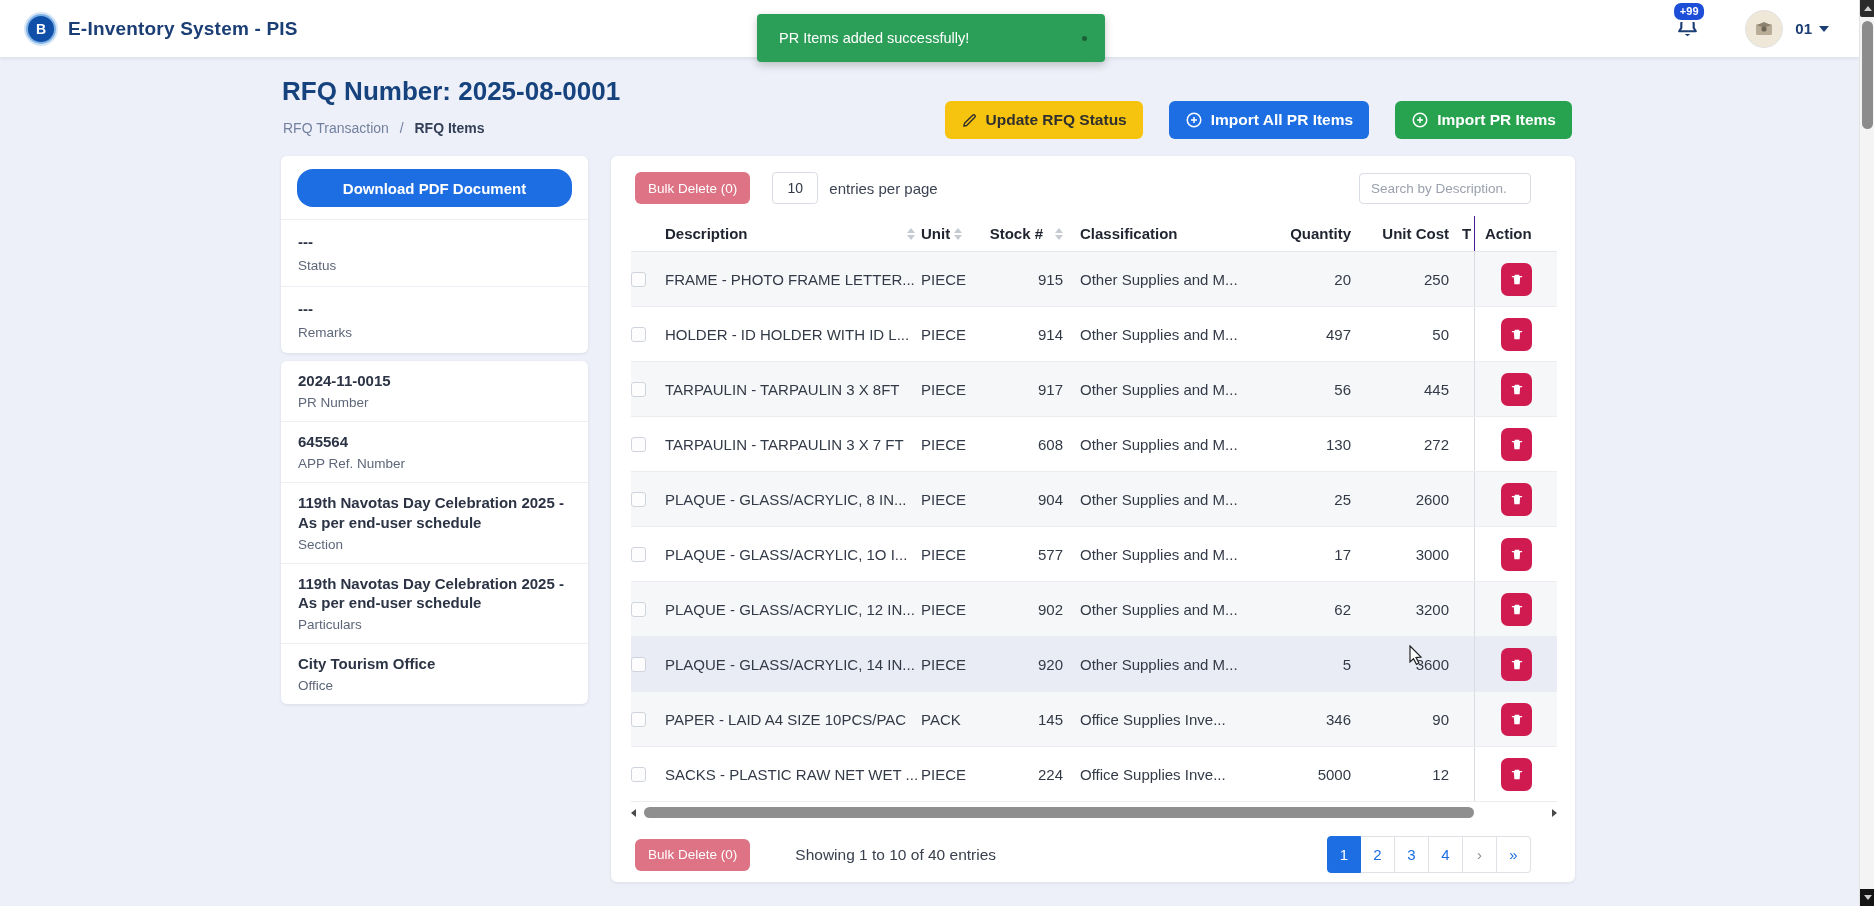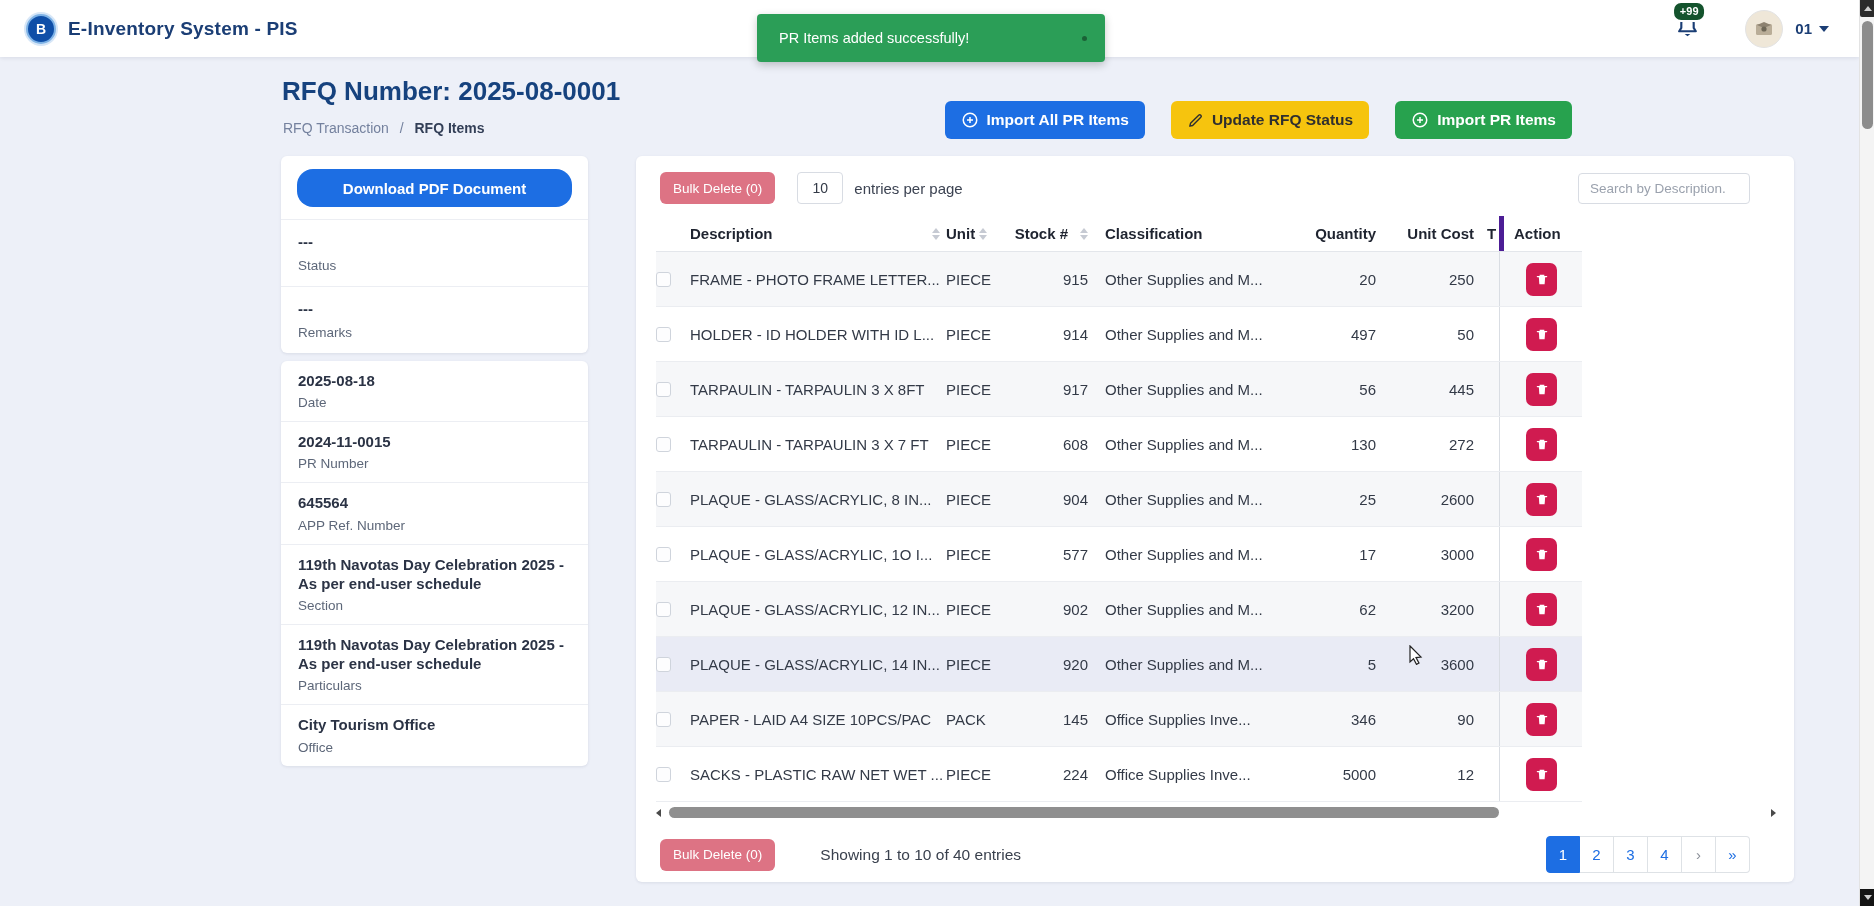--- a/index.html
+++ b/index.html
@@ -25,21 +25,21 @@
     background:#0f4fa8; border:2px solid #7fb3e6;
     color:#fff; font-weight:bold; font-size:14px;
     display:flex; align-items:center; justify-content:center;
     box-shadow:0 0 0 2px #d6e6f7;
   }
   .brand { margin-left:12px; font-size:19px; font-weight:bold; color:#1b3e75; letter-spacing:.2px; }
   .nav-spacer { flex:1; }
   .bell-wrap { position:relative; margin-right:44px; cursor:pointer; }
   .badge {
     position:absolute; top:-12px; left:50%; transform:translateX(-46%);
-    background:#14532d; color:#fff; font-size:11px; font-weight:bold;
+    background:#1d4ed8; color:#fff; font-size:11px; font-weight:bold;
     padding:2px 6px 3px; border-radius:9px; border:2px solid #fff;
   }
   .avatar {
     width:38px; height:38px; border-radius:50%;
     background:#efe7d8; border:1px solid #e3e3e3;
     display:flex; align-items:center; justify-content:center;
     overflow:hidden; margin-right:12px; cursor:pointer;
   }
   .user-menu { display:flex; align-items:center; gap:7px; cursor:pointer; }
   .user-name { font-size:15px; font-weight:bold; color:#1b3e75; }
@@ -86,21 +86,21 @@
             border-radius:16px; font-size:15px; font-weight:bold; cursor:pointer;
             font-family:"Liberation Sans", sans-serif; }
   .info-item { padding:12px 17px 13px; border-bottom:1px solid #eceef3; }
   .info-item:last-child { border-bottom:none; }
   .info-value { font-size:15px; font-weight:bold; color:#2b3345; line-height:1.28; }
   .info-label { font-size:13.5px; color:#5d6779; margin-top:7px; }
   .card-details .info-item { padding:10px 17px 11px; }
   .card-details .info-label { margin-top:5px; }
 
   
-  .panel { position:absolute; left:636px; top:156px; width:1158px; height:726px;
+  .panel { position:absolute; left:611px; top:156px; width:964px; height:726px;
            background:#fff; border-radius:6px; box-shadow:0 1px 3px rgba(40,50,80,.10); }
   .controls { display:flex; align-items:center; padding:16px 22px 0 24px; }
   .bulk-btn { background:#dd7384; color:#fff; border:none; border-radius:6px;
               height:32px; padding:0 13px; font-size:13.5px; cursor:pointer;
               font-family:"Liberation Sans", sans-serif; }
   .pagesize { margin-left:22px; width:46px; height:32px; border:1px solid #d8dce3;
               border-radius:4px; text-align:center; font-size:14px; color:#333a47;
               font-family:"Liberation Sans", sans-serif; }
   .entries-lbl { margin-left:11px; font-size:15px; color:#3c4352; }
   .ctl-spacer { flex:1; }
@@ -123,21 +123,21 @@
   .col-desc.hdr { display:flex; align-items:center; justify-content:space-between; padding-right:6px; }
   .col-unit  { width:62px; display:flex; align-items:center; gap:4px; }
   .col-stock { width:80px; text-align:right; display:flex; align-items:center; justify-content:flex-end; gap:12px; }
   .trow .col-stock { display:block; }
   .col-clas  { width:196px; padding-left:17px; }
   .col-qty   { width:92px; text-align:right; }
   .col-cost  { width:98px; text-align:right; }
   .col-t     { width:25px; padding-left:13px; overflow:hidden; }
   .col-action{ width:84px; border-left:1px solid #d9dde3; align-self:stretch;
                display:flex; align-items:center; justify-content:center; }
-  .thead .col-action { border-left:5px solid #4c1d95; padding-left:10px; justify-content:flex-start; }
+  .thead .col-action { border-left:1px solid #4c1d95; padding-left:10px; justify-content:flex-start; }
   .checkbox { width:15px; height:15px; border:1.5px solid #cfd4dc; border-radius:3px;
               background:#fdfdfe; display:inline-block; cursor:pointer; }
   .sort { display:inline-flex; flex-direction:column; gap:2px; }
   .sort i { width:0; height:0; border-left:4px solid transparent; border-right:4px solid transparent; display:block; }
   .sort .up { border-bottom:5px solid #c6cad3; }
   .sort .dn { border-top:5px solid #c6cad3; }
   .del-btn { width:31px; height:33px; background:#d01b50; border:none; border-radius:7px;
              display:flex; align-items:center; justify-content:center; cursor:pointer; }
 
   
@@ -206,32 +206,32 @@
 </div>
 
 <div class="page-title">RFQ Number: 2025-08-0001</div>
 <div class="breadcrumb">
   <span class="crumb-1">RFQ Transaction</span>
   <span class="crumb-sep">/</span>
   <span class="crumb-2">RFQ Items</span>
 </div>
 
 <div class="actions">
+  <button class="btn btn-yellow">
+    <svg width="17" height="17" viewBox="0 0 24 24">
+      <path d="M4 20l1-4L16.5 4.5a2 2 0 0 1 3 3L8 19l-4 1z" fill="none" stroke="#2f2f2f" stroke-width="2" stroke-linejoin="round"></path>
+    </svg>
+    <span>Update RFQ Status</span>
+  </button>
   <button class="btn btn-blue">
     <svg width="18" height="18" viewBox="0 0 24 24">
       <circle cx="12" cy="12" r="9" fill="none" stroke="#fff" stroke-width="2"></circle>
       <path d="M12 8v8M8 12h8" stroke="#fff" stroke-width="2"></path>
     </svg>
     <span>Import All PR Items</span>
-  </button>
-  <button class="btn btn-yellow">
-    <svg width="17" height="17" viewBox="0 0 24 24">
-      <path d="M4 20l1-4L16.5 4.5a2 2 0 0 1 3 3L8 19l-4 1z" fill="none" stroke="#2f2f2f" stroke-width="2" stroke-linejoin="round"></path>
-    </svg>
-    <span>Update RFQ Status</span>
   </button>
   <button class="btn btn-green">
     <svg width="18" height="18" viewBox="0 0 24 24">
       <circle cx="12" cy="12" r="9" fill="none" stroke="#fff" stroke-width="2"></circle>
       <path d="M12 8v8M8 12h8" stroke="#fff" stroke-width="2"></path>
     </svg>
     <span>Import PR Items</span>
   </button>
 </div>
 
@@ -247,24 +247,20 @@
 
   <div class="info-item">
     <div class="info-value">---</div>
     <div class="info-label">Remarks</div>
   </div>
 </div>
 </div>
 
 <div class="card card-details">
   <div id="detail-items">
-  <div class="info-item">
-    <div class="info-value">2025-08-18</div>
-    <div class="info-label">Date</div>
-  </div>
 
   <div class="info-item">
     <div class="info-value">2024-11-0015</div>
     <div class="info-label">PR Number</div>
   </div>
 
 
   <div class="info-item">
     <div class="info-value">645564</div>
     <div class="info-label">APP Ref. Number</div>

